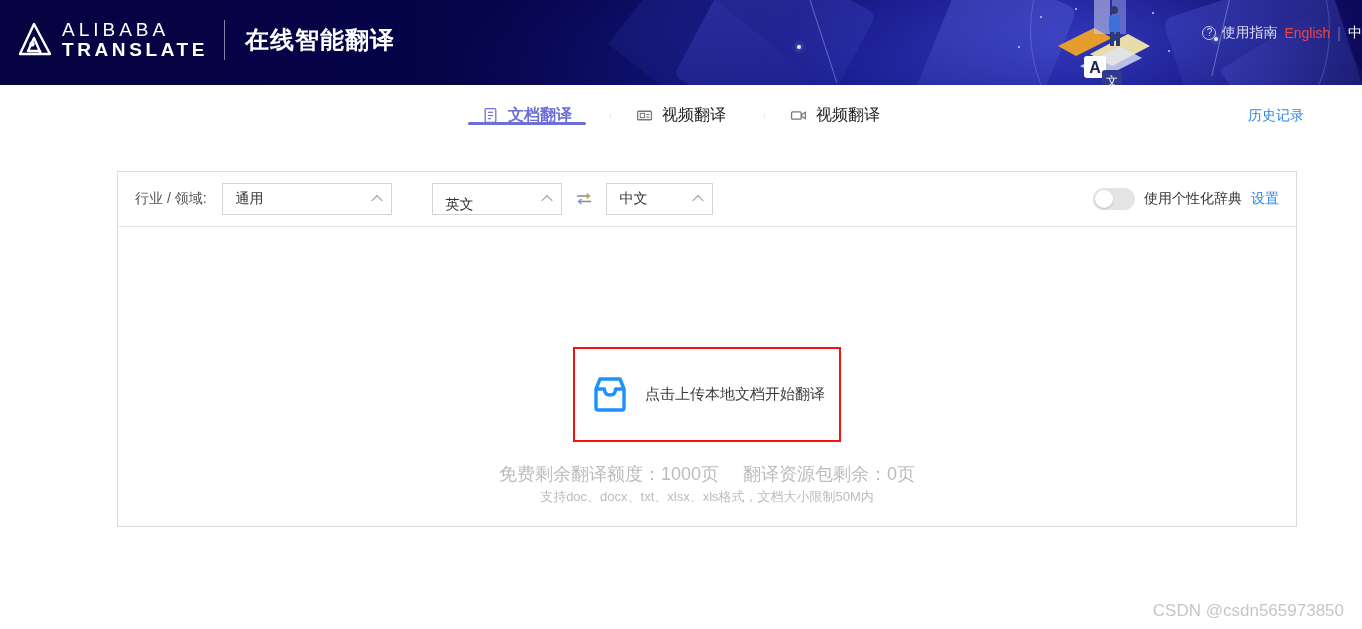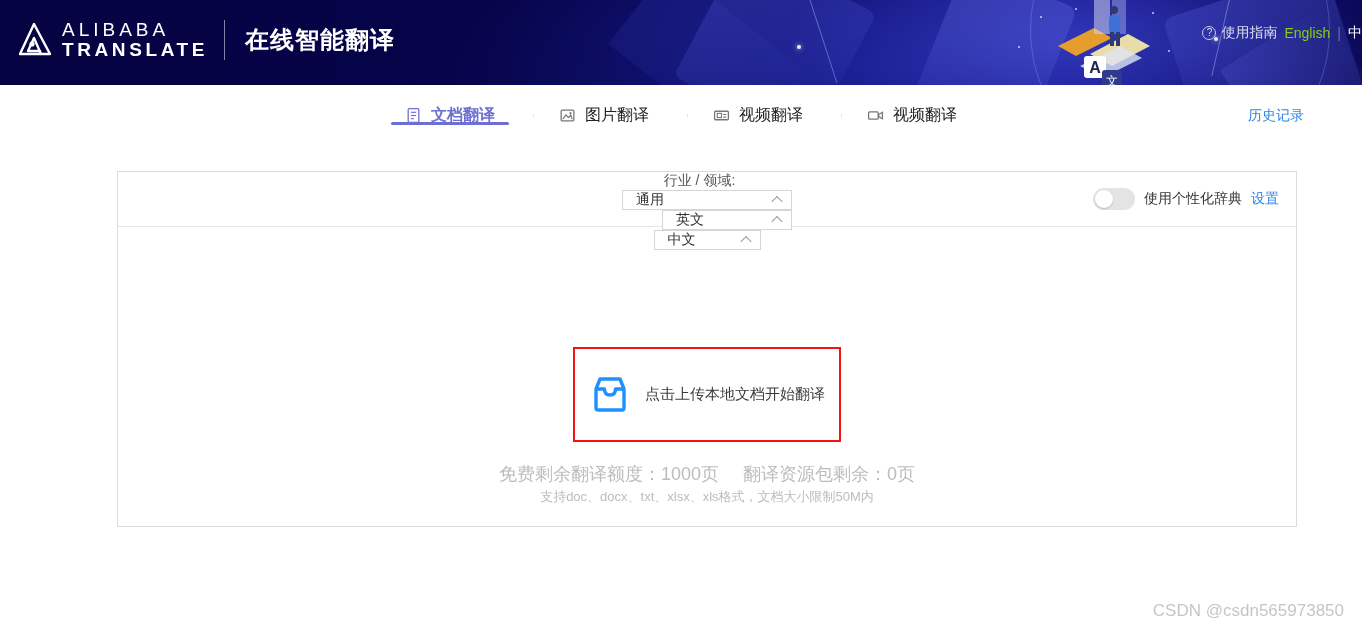--- a/index.html
+++ b/index.html
@@ -63,21 +63,21 @@
   .illus { position: absolute; left: 1050px; top: -6px; width: 110px; height: 96px; }
 
   .head-right {
     position: absolute; right: 0px; top: 24px;
     display: flex; align-items: center; gap: 7px;
     font-size: 14px; color: #e9eaf6; white-space: nowrap;
   }
   .guide { display: flex; align-items: center; gap: 5px; color: #dcdef0; }
   .q-icon { width: 14px; height: 14px; border: 1px solid #c9cbe4; border-radius: 50%;
             font-size: 10px; line-height: 12px; text-align: center; color: #dcdef0; }
-  .lang-en { color: #84cc16; }
+  .lang-en { color: #ef4444; }
   .lang-sep { color: #6a6ea8; }
   .lang-cn { color: #ffffff; }
 
   
   .tabs-row {
     position: relative; width: 1362px; height: 60px;
     display: flex; align-items: center; justify-content: center;
     background: #fff;
   }
   .tabs { display: flex; align-items: center; height: 44px; gap: 12px; }
@@ -103,21 +103,20 @@
   
   .panel {
     position: absolute; left: 117px; top: 171px;
     width: 1180px; height: 356px;
     border: 1px solid #dcdcdc; background: #fff;
   }
   .toolbar {
     height: 55px; border-bottom: 1px solid #e6e6e6;
     display: flex; align-items: center; padding: 0 17px;
     position: relative;
-    flex-direction: column;
   }
   .tb-label { font-size: 14px; color: #555; margin-right: 15px; white-space: nowrap; }
   .select {
     position: relative; height: 32px; border: 1px solid #d5d5d5; background: #fff;
     display: flex; align-items: center; font-size: 14px; color: #333;
     padding: 0 28px 0 13px; cursor: pointer;
   }
   .sel-domain { width: 170px; }
   .sel-src { width: 130px; margin-left: 40px; align-items: flex-end; }
   .sel-tgt { width: 107px; }
@@ -239,28 +238,20 @@
     <div class="tab active">
       <svg class="tab-ico" viewBox="0 0 16 16">
         <rect x="3" y="1.5" width="10" height="13" rx="1" fill="none" stroke="#6c6fd4" stroke-width="1.2"></rect>
         <line x1="5.5" y1="5" x2="10.5" y2="5" stroke="#6c6fd4" stroke-width="1.1"></line>
         <line x1="5.5" y1="8" x2="10.5" y2="8" stroke="#6c6fd4" stroke-width="1.1"></line>
         <line x1="5.5" y1="11" x2="8.5" y2="11" stroke="#6c6fd4" stroke-width="1.1"></line>
       </svg>
       <span>文档翻译</span>
     </div>
 
-    <div class="tab">
-      <svg class="tab-ico" viewBox="0 0 16 16">
-        <rect x="2" y="3" width="12" height="10" rx="1" fill="none" stroke="#777" stroke-width="1.2"></rect>
-        <polyline points="3.5,11.5 6.5,7.5 9,10 11,7.5 12.5,11.5" fill="none" stroke="#777" stroke-width="1.1"></polyline>
-        <circle cx="10.8" cy="5.8" r="1" fill="#777"></circle>
-      </svg>
-      <span>图片翻译</span>
-    </div>
 
     <div class="tab">
       <svg class="tab-ico" viewBox="0 0 16 16">
         <rect x="1.5" y="4" width="13" height="8" rx="1" fill="none" stroke="#777" stroke-width="1.2"></rect>
         <rect x="4" y="6" width="4" height="4" fill="none" stroke="#777" stroke-width="1"></rect>
         <line x1="9.5" y1="7" x2="12.5" y2="7" stroke="#777" stroke-width="1"></line>
         <line x1="9.5" y1="9.5" x2="12.5" y2="9.5" stroke="#777" stroke-width="1"></line>
       </svg>
       <span>视频翻译</span>
     </div>

